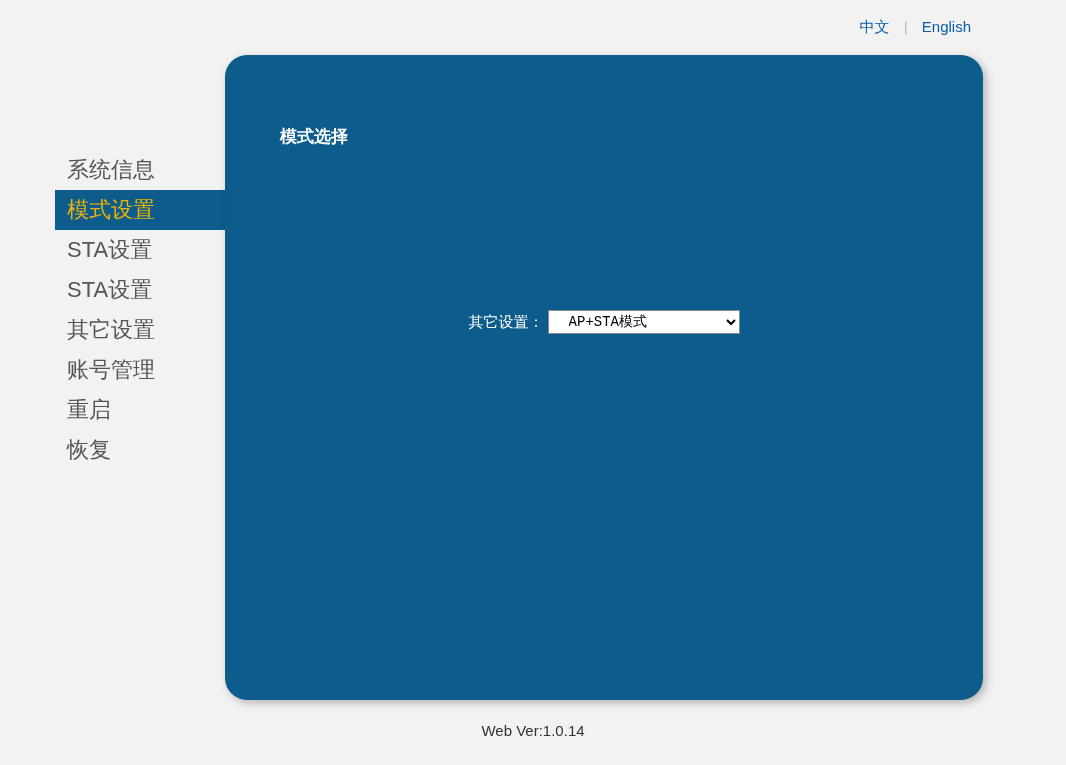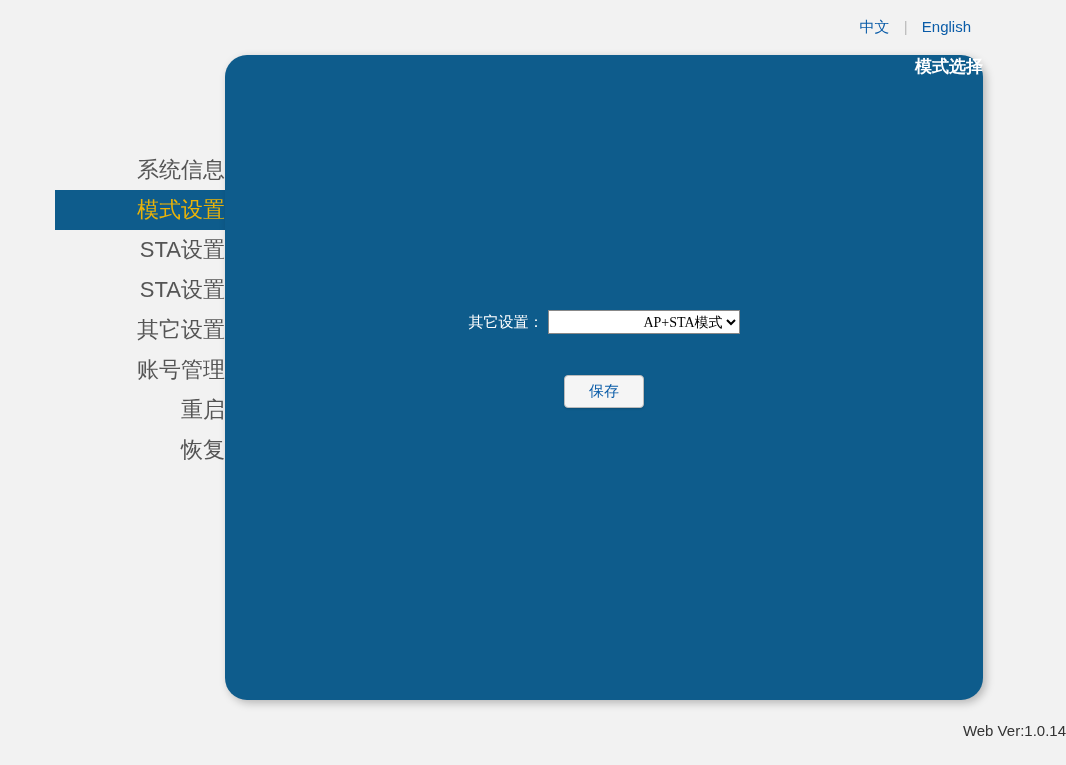--- a/index.html
+++ b/index.html
@@ -1,19 +1,18 @@
 <!DOCTYPE html>
 <html><head>
   <meta charset="utf-8">
   <style>
     * {
       margin: 0;
       padding: 0;
       box-sizing: border-box;
-      text-align: right;
     }
     body {
       width: 1066px;
       height: 765px;
       background: #f2f2f2;
       font-family: "Microsoft YaHei", Arial, sans-serif;
       position: relative;
     }
     .lang-bar {
       position: absolute;
@@ -57,20 +56,21 @@
       height: 645px;
       background: #0e5c8c;
       border-radius: 22px;
       box-shadow: 3px 3px 8px rgba(0,0,0,0.25);
     }
     .panel-title {
       color: #fff;
       font-size: 17px;
       font-weight: bold;
       padding-left: 55px;
+      padding-top: 70px;
     }
     .form-row {
       position: absolute;
       top: 255px;
       left: 0;
       width: 100%;
       text-align: center;
       color: #fff;
       font-size: 15px;
     }
@@ -79,22 +79,22 @@
       vertical-align: middle;
     }
     .mode-select {
       display: inline-block;
       vertical-align: middle;
       width: 192px;
       height: 24px;
       background: #fff;
       border: 1px solid #888;
       font-size: 14px;
-      padding-left: 5px;
-      font-family: Liberation Serif, serif;
+      padding-left: 16px;
+      font-family: Liberation Mono, monospace;
     }
     .save-row {
       position: absolute;
       top: 320px;
       left: 0;
       width: 100%;
       text-align: center;
     }
     .save-btn {
       display: inline-block;
@@ -105,20 +105,21 @@
       font-size: 15px;
       color: #0a5ca8;
       cursor: pointer;
       box-shadow: 0 1px 2px rgba(0,0,0,0.15);
     }
     .footer-ver {
       position: absolute;
       bottom: 26px;
       left: 0;
       width: 100%;
+      text-align: center;
       font-size: 15px;
       color: #333;
     }
   </style>
 </head>
 <body>
 
 <div class="lang-bar">
   <a>中文</a>
   <span class="lang-sep">|</span>
@@ -139,18 +140,15 @@
 <div class="main-panel">
   <div class="panel-title">模式选择</div>
 
   <div class="form-row">
     <span class="form-label">其它设置：</span>
     <select class="mode-select">
       <option selected="">AP+STA模式</option>
     </select>
   </div>
 
-  <div class="save-row">
-    <button class="save-btn">保存</button>
-  </div>
 </div>
 
 <div class="footer-ver">Web Ver:1.0.14</div>
 
 </body></html>

